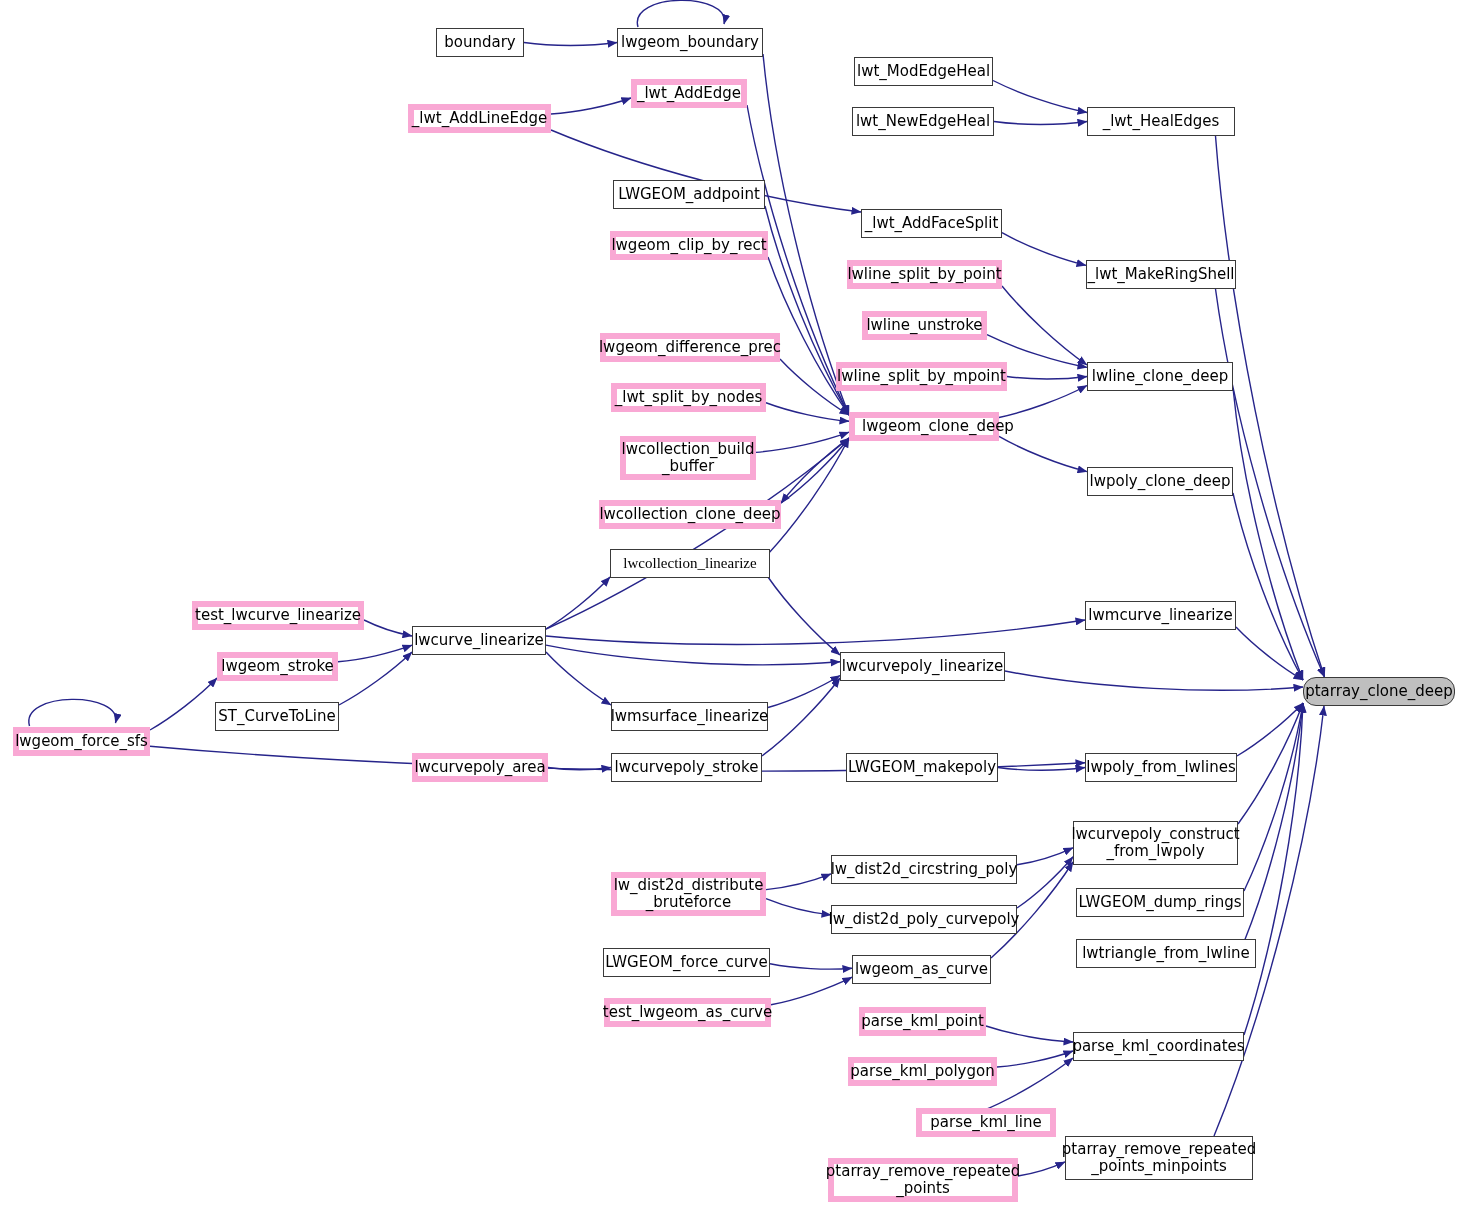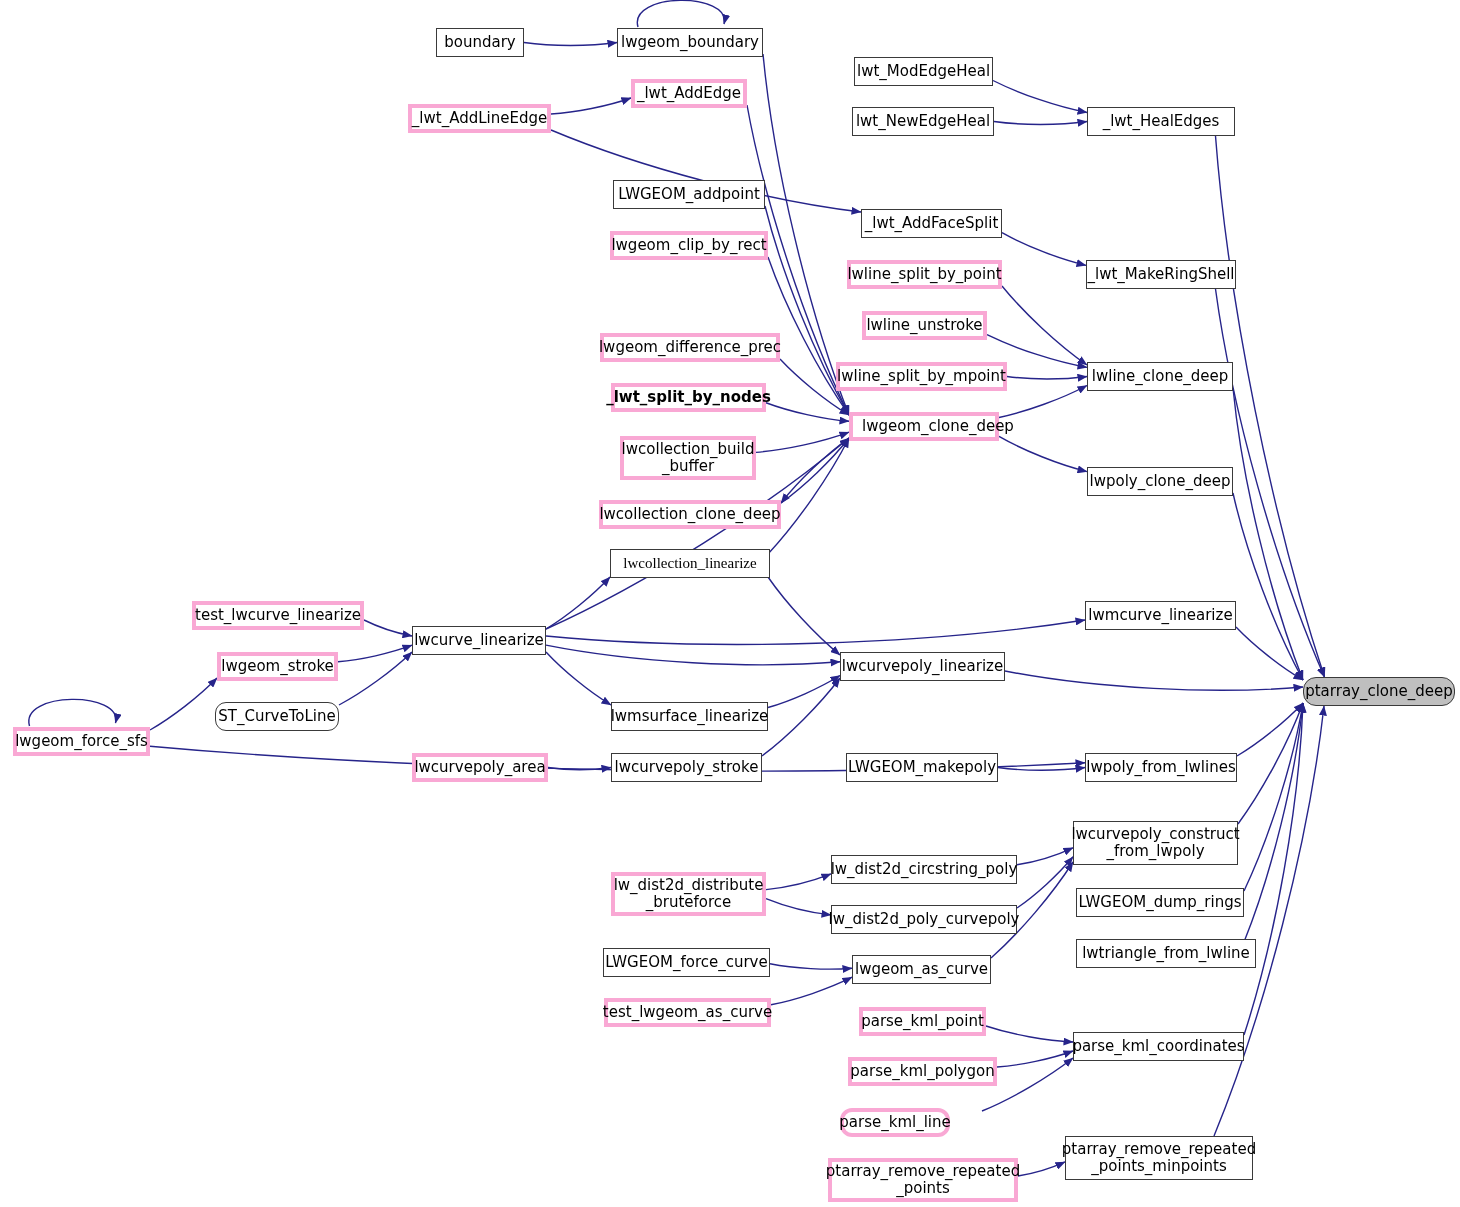--- a/index.html
+++ b/index.html
@@ -5,21 +5,21 @@
 <style>
   html,body{margin:0;padding:0;background:#ffffff;}
   #canvas{position:relative;width:1460px;height:1207px;background:#ffffff;
           font-family:"DejaVu Sans","Liberation Sans",sans-serif;}
   svg#edges{position:absolute;left:0;top:0;width:1460px;height:1207px;}
   .node{position:absolute;box-sizing:border-box;display:flex;align-items:center;
         justify-content:center;text-align:center;background:#ffffff;
         font-size:15px;color:#000000;line-height:1.12;letter-spacing:0px;
         white-space:pre-line;}
   .node.black{border:1px solid #3a3a3a;}
-  .node.red{border:4px solid #f9a8d4;}
+  .node.red{border:6px solid #f9a8d4;}
   .node.target{border:1px solid #3a3a3a;background:#bfbfbf;}
   .node span{display:block;padding:0 6px;}
 </style>
 </head>
 <body>
 
 <div id="canvas">
   <svg id="edges" viewBox="0 0 1460 1207" xmlns="http://www.w3.org/2000/svg">
     <defs>
       <marker id="ah" markerWidth="10" markerHeight="8" refX="9.5" refY="4" orient="auto" markerUnits="userSpaceOnUse">
@@ -100,33 +100,33 @@
       <div class="node red" style="left: 408px; top: 104px; width: 143px; height: 29px;"><span>_lwt_AddLineEdge</span></div>
       <div class="node black" style="left: 613px; top: 180px; width: 152px; height: 29px;"><span>LWGEOM_addpoint</span></div>
       <div class="node black" style="left: 861px; top: 209px; width: 141px; height: 29px;"><span>_lwt_AddFaceSplit</span></div>
       <div class="node red" style="left: 610px; top: 231px; width: 158px; height: 29px;"><span>lwgeom_clip_by_rect</span></div>
       <div class="node red" style="left: 847px; top: 260px; width: 155px; height: 29px;"><span>lwline_split_by_point</span></div>
       <div class="node black" style="left: 1086px; top: 260px; width: 150px; height: 29px;"><span>_lwt_MakeRingShell</span></div>
       <div class="node red" style="left: 862px; top: 311px; width: 125px; height: 29px;"><span>lwline_unstroke</span></div>
       <div class="node red" style="left: 600px; top: 333px; width: 180px; height: 29px;"><span>lwgeom_difference_prec</span></div>
       <div class="node red" style="left: 836px; top: 362px; width: 171px; height: 29px;"><span>lwline_split_by_mpoint</span></div>
       <div class="node black" style="left: 1087px; top: 362px; width: 146px; height: 29px;"><span>lwline_clone_deep</span></div>
-      <div class="node red" style="left: 611px; top: 383px; width: 155px; height: 29px; font-weight: bold;"><span>_lwt_split_by_nodes</span></div>
+      <div class="node red" style="left: 611px; top: 383px; width: 155px; height: 29px;"><span>_lwt_split_by_nodes</span></div>
       <div class="node red" style="left: 849px; top: 412px; width: 150px; height: 29px; padding-left: 28px;"><span>lwgeom_clone_deep</span></div>
       <div class="node red" style="left: 620px; top: 436px; width: 136px; height: 44px;"><span>lwcollection_build
 _buffer</span></div>
       <div class="node black" style="left: 1087px; top: 467px; width: 146px; height: 29px;"><span>lwpoly_clone_deep</span></div>
       <div class="node red" style="left: 599px; top: 500px; width: 182px; height: 29px;"><span>lwcollection_clone_deep</span></div>
       <div class="node black" style="left: 610px; top: 549px; width: 160px; height: 29px; font-family: Liberation Serif, serif;"><span>lwcollection_linearize</span></div>
       <div class="node red" style="left: 192px; top: 601px; width: 172px; height: 29px;"><span>test_lwcurve_linearize</span></div>
       <div class="node black" style="left: 1085px; top: 601px; width: 151px; height: 29px;"><span>lwmcurve_linearize</span></div>
       <div class="node black" style="left: 412px; top: 626px; width: 134px; height: 29px;"><span>lwcurve_linearize</span></div>
       <div class="node red" style="left: 217px; top: 652px; width: 121px; height: 29px;"><span>lwgeom_stroke</span></div>
       <div class="node black" style="left: 840px; top: 652px; width: 165px; height: 29px;"><span>lwcurvepoly_linearize</span></div>
-      <div class="node black" style="left: 215px; top: 702px; width: 124px; height: 29px; border-radius: 11px;"><span>ST_CurveToLine</span></div>
+      <div class="node black" style="left: 215px; top: 702px; width: 124px; height: 29px;"><span>ST_CurveToLine</span></div>
       <div class="node black" style="left: 611px; top: 702px; width: 157px; height: 29px;"><span>lwmsurface_linearize</span></div>
       <div class="node red" style="left: 13px; top: 727px; width: 137px; height: 29px;"><span>lwgeom_force_sfs</span></div>
       <div class="node target" style="left: 1303px; top: 677px; width: 152px; height: 29px; border-radius: 13px;"><span>ptarray_clone_deep</span></div>
       <div class="node red" style="left: 412px; top: 753px; width: 136px; height: 29px;"><span>lwcurvepoly_area</span></div>
       <div class="node black" style="left: 611px; top: 753px; width: 151px; height: 29px;"><span>lwcurvepoly_stroke</span></div>
       <div class="node black" style="left: 846px; top: 753px; width: 152px; height: 29px;"><span>LWGEOM_makepoly</span></div>
       <div class="node black" style="left: 1085px; top: 753px; width: 152px; height: 29px;"><span>lwpoly_from_lwlines</span></div>
       <div class="node black" style="left: 1073px; top: 821px; width: 165px; height: 44px;"><span>lwcurvepoly_construct
 _from_lwpoly</span></div>
       <div class="node black" style="left: 831px; top: 855px; width: 186px; height: 29px;"><span>lw_dist2d_circstring_poly</span></div>
@@ -134,19 +134,19 @@
 _bruteforce</span></div>
       <div class="node black" style="left: 1076px; top: 888px; width: 168px; height: 29px;"><span>LWGEOM_dump_rings</span></div>
       <div class="node black" style="left: 831px; top: 905px; width: 186px; height: 29px;"><span>lw_dist2d_poly_curvepoly</span></div>
       <div class="node black" style="left: 1076px; top: 939px; width: 180px; height: 29px;"><span>lwtriangle_from_lwline</span></div>
       <div class="node black" style="left: 603px; top: 948px; width: 167px; height: 29px;"><span>LWGEOM_force_curve</span></div>
       <div class="node black" style="left: 852px; top: 955px; width: 139px; height: 29px;"><span>lwgeom_as_curve</span></div>
       <div class="node red" style="left: 604px; top: 998px; width: 167px; height: 29px;"><span>test_lwgeom_as_curve</span></div>
       <div class="node red" style="left: 859px; top: 1007px; width: 127px; height: 29px;"><span>parse_kml_point</span></div>
       <div class="node black" style="left: 1073px; top: 1032px; width: 171px; height: 29px;"><span>parse_kml_coordinates</span></div>
       <div class="node red" style="left: 848px; top: 1057px; width: 149px; height: 29px;"><span>parse_kml_polygon</span></div>
-      <div class="node red" style="left: 840px; top: 1108px; width: 110px; height: 29px; border-radius: 12px;"><span>parse_kml_line</span></div>
+      <div class="node red" style="left: 916px; top: 1108px; width: 140px; height: 29px;"><span>parse_kml_line</span></div>
       <div class="node black" style="left: 1065px; top: 1136px; width: 188px; height: 44px;"><span>ptarray_remove_repeated
 _points_minpoints</span></div>
       <div class="node red" style="left: 828px; top: 1158px; width: 190px; height: 44px;"><span>ptarray_remove_repeated
 _points</span></div>
     </div>
 </div>
 
 </body></html>

